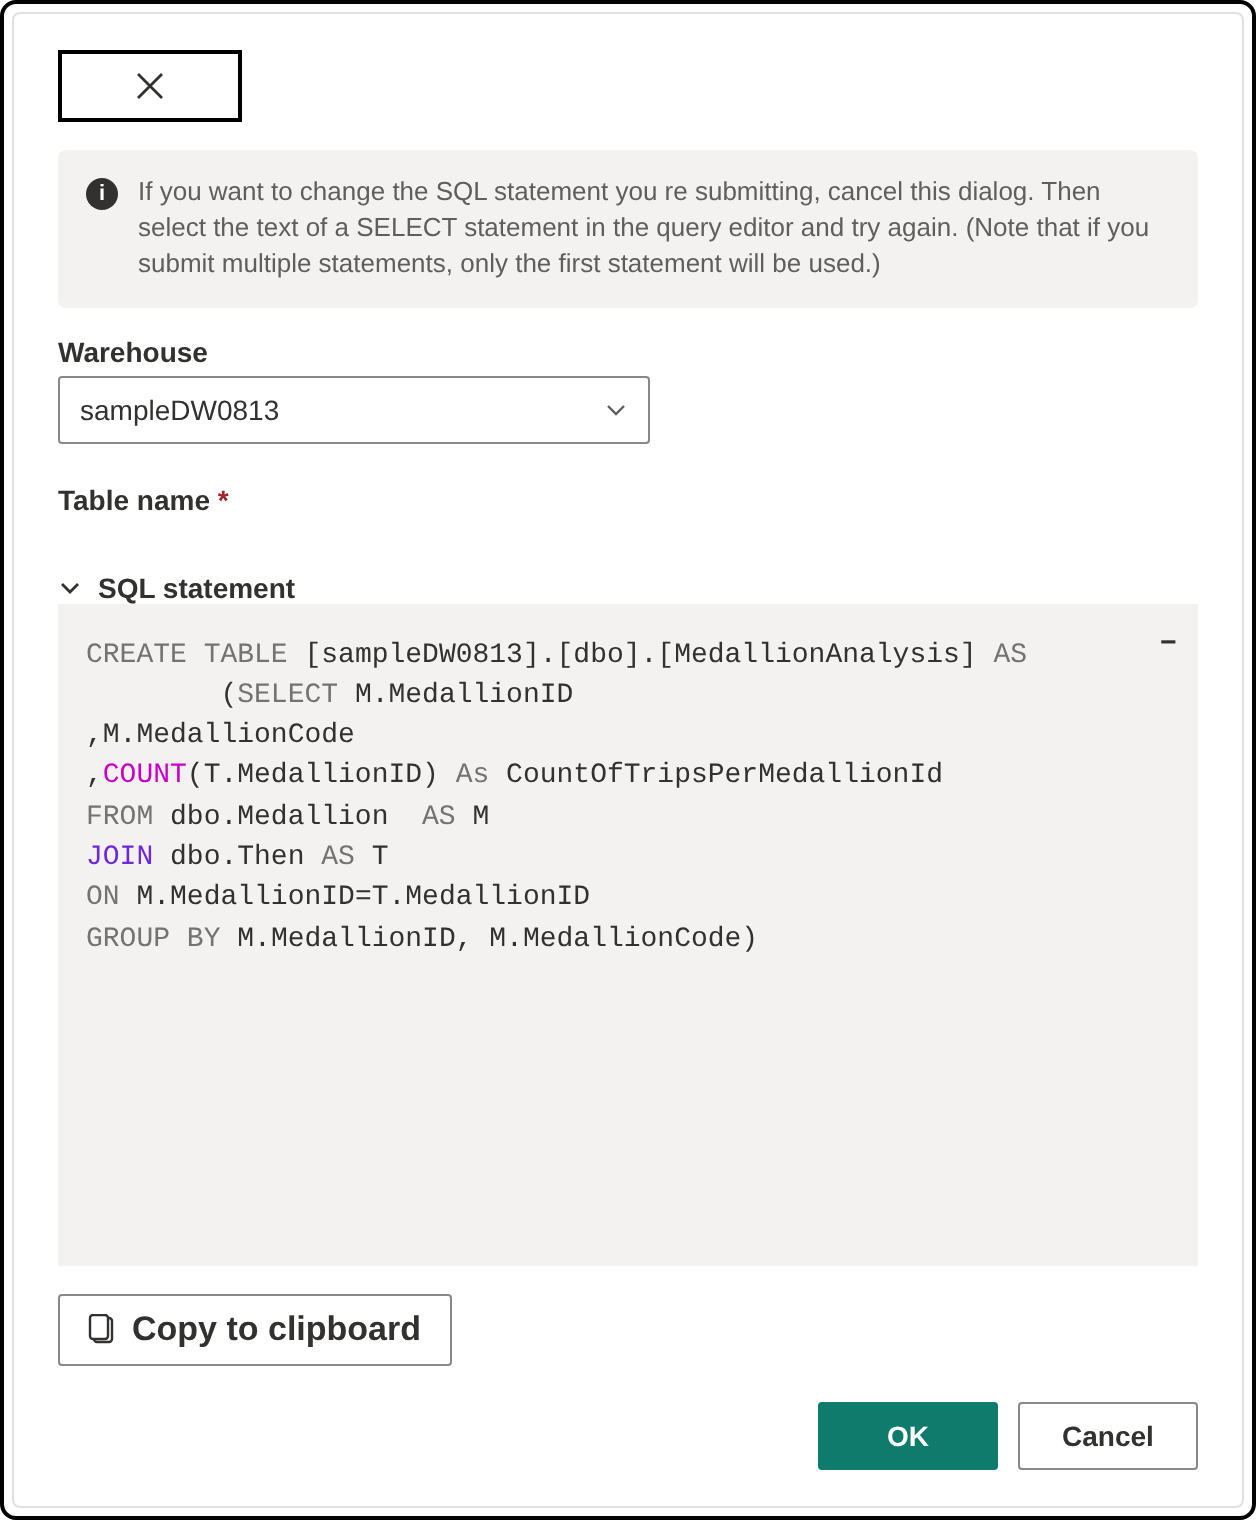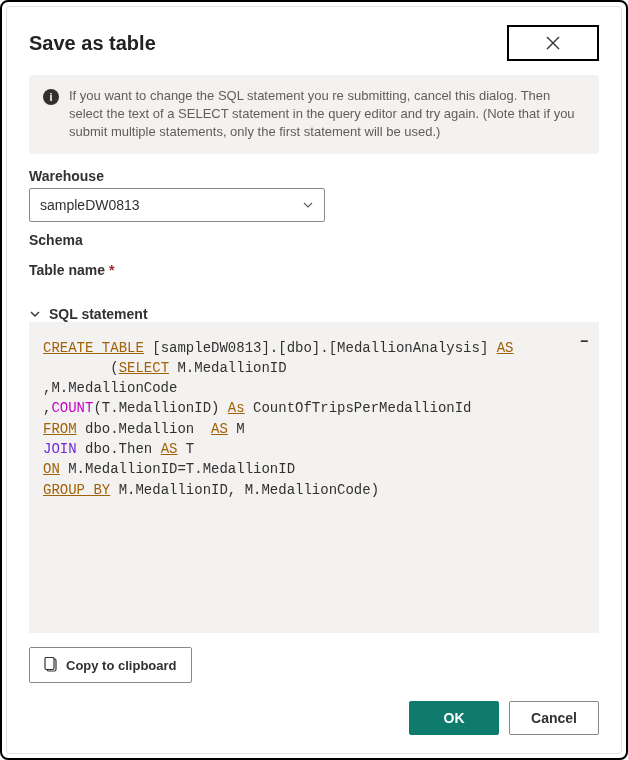--- a/index.html
+++ b/index.html
@@ -117,41 +117,41 @@
       font-family: Consolas, "Courier New", monospace;
       font-size: 14px;
       line-height: 1.45;
       color: #323130;
       white-space: pre;
       overflow: auto;
       flex: 1;
       position: relative;
       min-height: 230px;
     }
-    .kw-blue { color: #a16207; text-decoration: underline; }
+    .kw-blue { color: #737373; }
     .kw-magenta { color: #c700c7; }
     .kw-teal { color: #6d28d9; }
     .sql-minus {
       position: absolute;
       top: 8px;
       right: 10px;
       font-weight: 700;
       color: #323130;
       font-size: 16px;
     }
     .copy-row { margin-top: 14px; }
     .copy-btn {
       height: 36px;
       border: 1px solid #8a8886;
       background: #fff;
       padding: 0 14px;
       display: inline-flex;
       align-items: center;
       gap: 8px;
-      font-size: 13px;
+      font-size: 17px;
       font-weight: 600;
       color: #323130;
       cursor: pointer;
       border-radius: 2px;
       justify-content: flex-end;
     }
     .footer {
       display: flex;
       justify-content: flex-end;
       gap: 10px;
@@ -172,21 +172,20 @@
     .btn-primary { background: #0f7b6c; color: #fff; border: 1px solid #0f7b6c; }
     .btn-secondary { background: #fff; color: #323130; border: 1px solid #8a8886; }
     input.text-input { outline: none; }
   </style>
 </head>
 <body>
 
 <div class="dialog-inner">
 
   <div class="header">
-    <h1 class="title">Save as table</h1>
     <button class="close-btn">
       <svg width="16" height="16" viewBox="0 0 16 16">
           <path d="M2 2 L14 14 M14 2 L2 14" stroke="#323130" stroke-width="1.4" fill="none"></path>
         </svg>
     </button>
   </div>
 
   <div class="info-box">
     <div class="info-icon">i</div>
     <div class="info-text">
@@ -198,21 +197,20 @@
     <label class="field-label">Warehouse</label>
     <div class="select-wrap">
       <span>sampleDW0813</span>
       <svg class="chevron" viewBox="0 0 12 12">
           <path d="M2 4 L6 8 L10 4" stroke="#605e5c" stroke-width="1.2" fill="none"></path>
         </svg>
     </div>
   </div>
 
   <div class="field-group">
-    <label class="field-label">Schema</label>
   </div>
 
   <div class="field-group">
     <label class="field-label">
       <span>Table name</span>
       <span class="required">*</span>
     </label>
   </div>
 
   <div class="collapsible-header">

